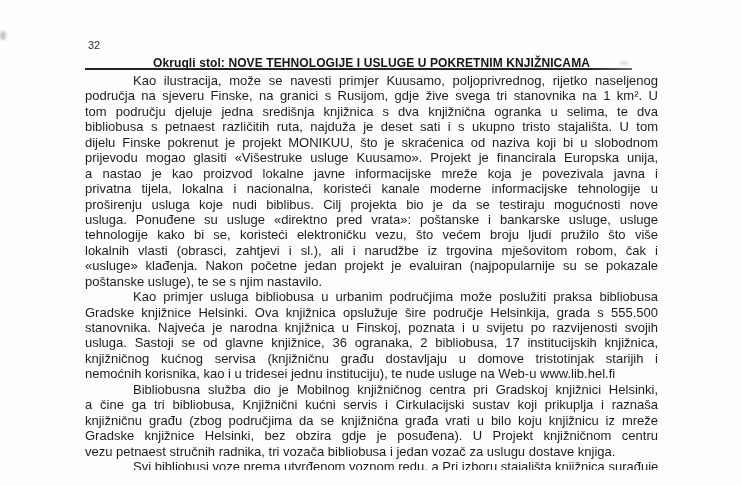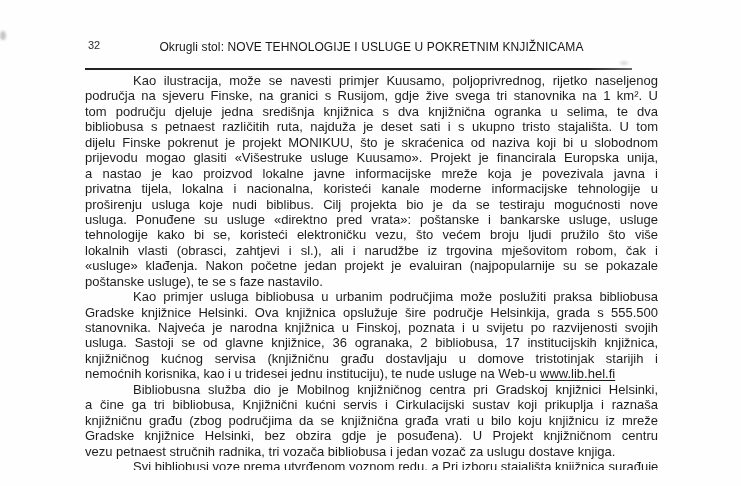--- a/index.html
+++ b/index.html
@@ -10,38 +10,38 @@
     font-family: "Liberation Sans", sans-serif;
     color: #1c1c1c;
     -webkit-font-smoothing: antialiased;
   }
   .page { position: absolute; inset: 0; }
   .page-number {
     position: absolute; left: 88px; top: 39px;
     font-size: 11px; color: #2a2a2a;
   }
   .header-title {
-    position: absolute; left: 85px; top: 40px; width: 573px;
-    text-align: center; font-weight: normal; font-size: 12px;
+    position: absolute; left: 85px; top: 56px; width: 573px;
+    text-align: center; font-weight: bold; font-size: 12px;
     letter-spacing: 0.1px; color: #161616; white-space: nowrap;
   }
   .header-rule {
     position: absolute; left: 85px; top: 68px;
     width: 547px; height: 2px;
     background: linear-gradient(to right, #242424 92%, #6a6a6a 100%);
   }
   .body-text {
     position: absolute; left: 85px; top: 73px;
     width: 573px; height: 397px; overflow: hidden;
     font-size: 13px; line-height: 15.45px; color: #1d1d1d;
   }
   .line { text-align: justify; text-align-last: justify; height: 15.45px; overflow: hidden; white-space: nowrap; }
   .line.last { text-align: left; text-align-last: left; }
   .line.indent { text-indent: 48px; }
-  .url { text-decoration: underline; text-underline-offset: 2px; }
+  .url { text-underline-offset: 2px; }
   .smudge {
     position: absolute; left: 0; top: 31px; width: 6px; height: 9px;
     background: #c7c7c7; border-radius: 50%; filter: blur(1.2px);
   }
   .speck {
     position: absolute; left: 620px; top: 61px; width: 8px; height: 4px;
     background: #dedede; border-radius: 50%; filter: blur(1px);
   }
 </style>
 </head>
@@ -63,21 +63,21 @@
     <div class="line">bibliobusa s petnaest različitih ruta, najduža je deset sati i s ukupno tristo stajališta. U tom</div>
     <div class="line">dijelu Finske pokrenut je projekt MONIKUU, što je skraćenica od naziva koji bi u slobodnom</div>
     <div class="line">prijevodu mogao glasiti «Višestruke usluge Kuusamo». Projekt je financirala Europska unija,</div>
     <div class="line">a nastao je kao proizvod lokalne javne informacijske mreže koja je povezivala javna i</div>
     <div class="line">privatna tijela, lokalna i nacionalna, koristeći kanale moderne informacijske tehnologije u</div>
     <div class="line">proširenju usluga koje nudi biblibus. Cilj projekta bio je da se testiraju mogućnosti nove</div>
     <div class="line">usluga. Ponuđene su usluge «direktno pred vrata»: poštanske i bankarske usluge, usluge</div>
     <div class="line">tehnologije kako bi se, koristeći elektroničku vezu, što većem broju ljudi pružilo što više</div>
     <div class="line">lokalnih vlasti (obrasci, zahtjevi i sl.), ali i narudžbe iz trgovina mješovitom robom, čak i</div>
     <div class="line">«usluge» klađenja. Nakon početne jedan projekt je evaluiran (najpopularnije su se pokazale</div>
-    <div class="line last">poštanske usluge), te se s faze nastavilo.</div>
+    <div class="line last">poštanske usluge), te se s njim nastavilo.</div>
 
     <div class="line indent">Kao primjer usluga bibliobusa u urbanim područjima može poslužiti praksa bibliobusa</div>
     <div class="line">Gradske knjižnice Helsinki. Ova knjižnica opslužuje šire područje Helsinkija, grada s 555.500</div>
     <div class="line">stanovnika. Najveća je narodna knjižnica u Finskoj, poznata i u svijetu po razvijenosti svojih</div>
     <div class="line">usluga. Sastoji se od glavne knjižnice, 36 ogranaka, 2 bibliobusa, 17 institucijskih knjižnica,</div>
     <div class="line">knjižničnog kućnog servisa (knjižničnu građu dostavljaju u domove tristotinjak starijih i</div>
     <div class="line last">
       <span>nemoćnih korisnika, kao i u tridesei jednu instituciju), te nude usluge na Web-u </span><span class="url">www.lib.hel.fi</span>
     </div>
 

